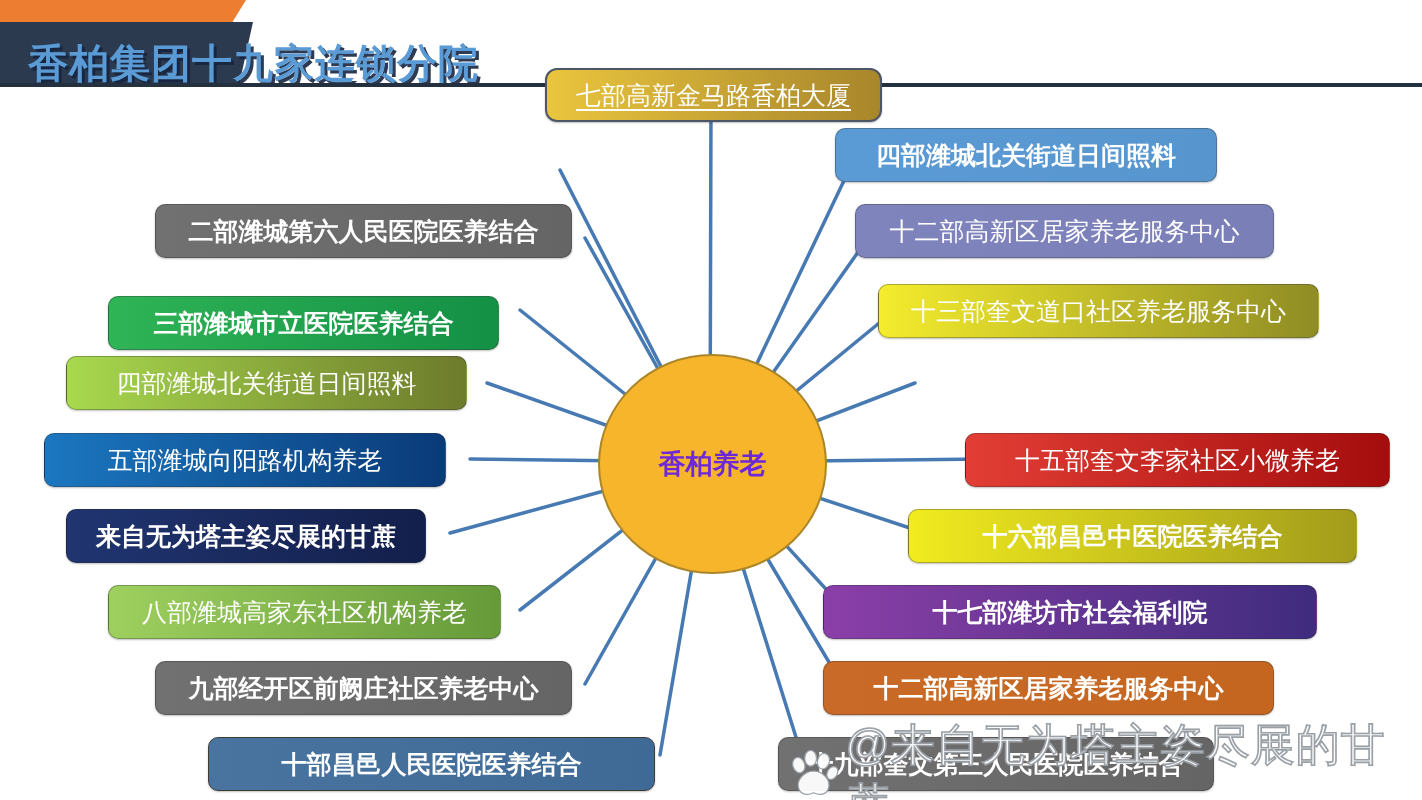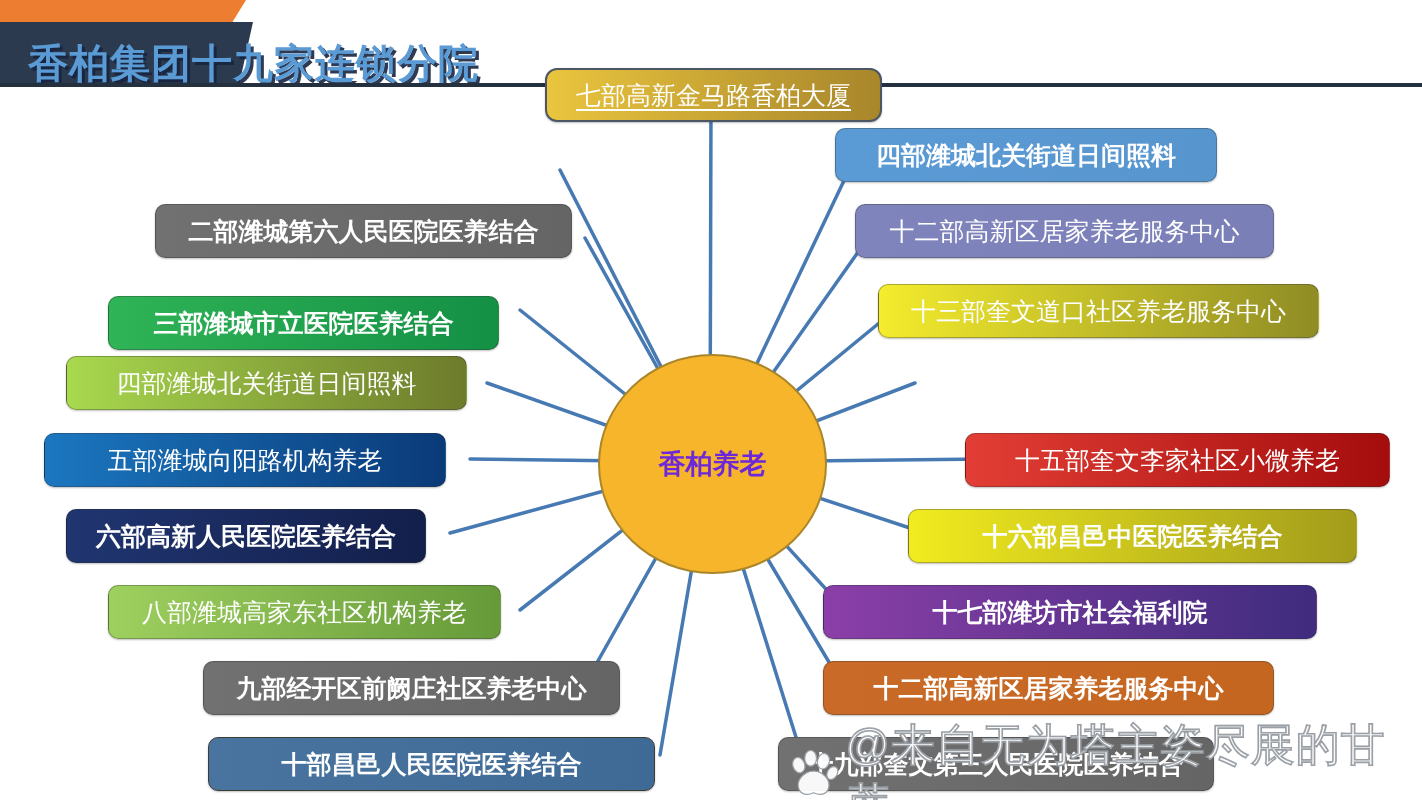--- a/index.html
+++ b/index.html
@@ -90,24 +90,24 @@
       <line x1="710" y1="462" x2="845" y2="610"></line>
       <line x1="710" y1="462" x2="842" y2="684"></line>
       <line x1="710" y1="462" x2="800" y2="750"></line>
     </g>
   </svg>
 
   <div class="node n2 bold" style="background: linear-gradient(to right, rgb(113, 113, 113), rgb(101, 101, 101)); color: rgb(255, 255, 255);">二部潍城第六人民医院医养结合</div>
   <div class="node n3 bold" style="background: linear-gradient(to right, rgb(47, 180, 86), rgb(20, 144, 69)); color: rgb(255, 255, 255);">三部潍城市立医院医养结合</div>
   <div class="node n4" style="background: linear-gradient(to right, rgb(168, 217, 78), rgb(109, 123, 43)); color: rgb(255, 255, 255);">四部潍城北关街道日间照料</div>
   <div class="node n5" style="background: linear-gradient(to right, rgb(27, 119, 192), rgb(10, 58, 120)); color: rgb(255, 255, 255);">五部潍城向阳路机构养老</div>
-  <div class="node n6 bold" style="background: linear-gradient(to right, rgb(32, 53, 113), rgb(19, 31, 75)); color: rgb(255, 255, 255);">六部高新人民医院医养结合</div>
+  <div class="node n6 bold" style="background: linear-gradient(to right, rgb(32, 53, 113), rgb(19, 31, 75)); color: rgb(255, 255, 255);">来自无为塔主姿尽展的甘蔗</div>
   <div class="node n7 underline" style="background: linear-gradient(to right, rgb(234, 197, 62), rgb(168, 134, 43)); color: rgb(255, 255, 255); border-color: rgb(76, 86, 100);">七部高新金马路香柏大厦</div>
   <div class="node n8" style="background: linear-gradient(to right, rgb(158, 208, 95), rgb(102, 154, 57)); color: rgb(255, 255, 255);">八部潍城高家东社区机构养老</div>
-  <div class="node n9 bold" style="background: linear-gradient(to right, rgb(113, 113, 113), rgb(101, 101, 101)); color: rgb(255, 255, 255); margin-left: 48px;">九部经开区前阙庄社区养老中心</div>
+  <div class="node n9 bold" style="background: linear-gradient(to right, rgb(113, 113, 113), rgb(101, 101, 101)); color: rgb(255, 255, 255);">九部经开区前阙庄社区养老中心</div>
   <div class="node n10 bold" style="background: linear-gradient(to right, rgb(72, 116, 159), rgb(64, 106, 150)); color: rgb(255, 255, 255); border-color: rgb(62, 58, 54);">十部昌邑人民医院医养结合</div>
   <div class="node n11 bold" style="background: linear-gradient(to right, rgb(91, 155, 213), rgb(87, 149, 206)); color: rgb(255, 255, 255);">四部潍城北关街道日间照料</div>
   <div class="node n12" style="background: linear-gradient(to right, rgb(128, 132, 189), rgb(123, 127, 184)); color: rgb(255, 255, 255); text-align: right;">十二部高新区居家养老服务中心</div>
   <div class="node n13" style="background: linear-gradient(to right, rgb(244, 236, 44), rgb(143, 140, 37)); color: rgb(255, 255, 255);">十三部奎文道口社区养老服务中心</div>
   <div class="node n15" style="background: linear-gradient(to right, rgb(226, 62, 53), rgb(164, 13, 13)); color: rgb(255, 255, 255);">十五部奎文李家社区小微养老</div>
   <div class="node n16 bold" style="background: linear-gradient(to right, rgb(241, 235, 31), rgb(162, 156, 27)); color: rgb(255, 255, 255);">十六部昌邑中医院医养结合</div>
   <div class="node n17 bold" style="background: linear-gradient(to right, rgb(139, 63, 168), rgb(63, 44, 126)); color: rgb(255, 255, 255);">十七部潍坊市社会福利院</div>
   <div class="node n18 bold" style="background: linear-gradient(to right, rgb(201, 106, 40), rgb(196, 102, 31)); color: rgb(255, 255, 255);">十二部高新区居家养老服务中心</div>
   <div class="node n19 bold" style="background: linear-gradient(to right, rgb(113, 113, 113), rgb(101, 101, 101)); color: rgb(255, 255, 255);">十九部奎文第三人民医院医养结合</div>
 

